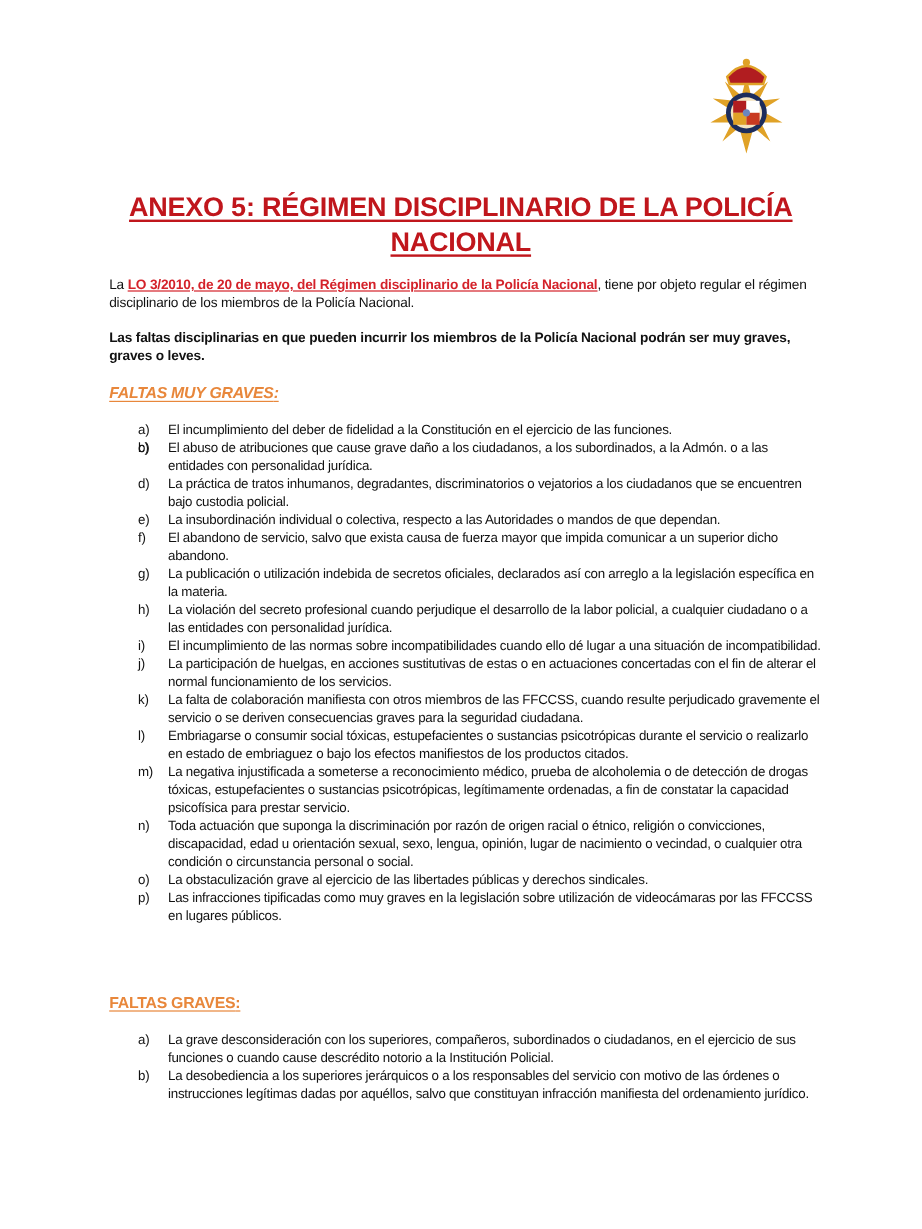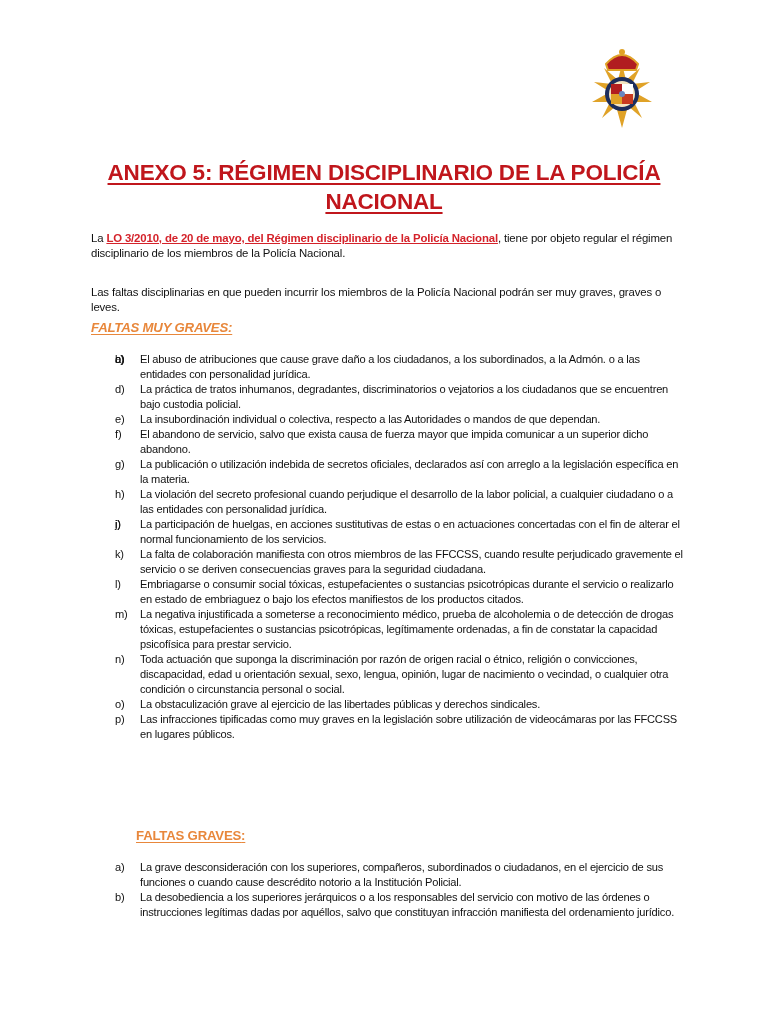--- a/index.html
+++ b/index.html
@@ -37,41 +37,41 @@
   <circle cx="32" cy="48" r="3" fill="#6a86c0"></circle>
 </svg>
 
 <div class="title">
   <span>ANEXO 5: RÉGIMEN DISCIPLINARIO DE LA POLICÍA</span><br>
   <span>NACIONAL</span>
 </div>
 
 <div class="p" style="top:231px;"><span>La </span><span class="link">LO 3/2010, de 20 de mayo, del Régimen disciplinario de la Policía Nacional</span><span>, tiene por objeto regular el régimen disciplinario de los miembros de la Policía Nacional.</span></div>
 
-<div class="p" style="top:285px;">Las faltas disciplinarias en que pueden incurrir los miembros de la Policía Nacional podrán ser muy graves, graves o leves.</div>
+<div class="p" style="top:275px;font-weight:bold;">Las faltas disciplinarias en que pueden incurrir los miembros de la Policía Nacional podrán ser muy graves, graves o leves.</div>
 
 <div class="section" style="top:320px;font-style:italic;"><span>FALTAS MUY GRAVES</span><span class="colon">:</span></div>
 
 <ul class="list" id="list0" style="top:352px;">
-    <li><span class="lbl">a)</span></li>
+    <li><span class="lbl">a)</span><span>El incumplimiento del deber de fidelidad a la Constitución en el ejercicio de las funciones.</span></li>
     <li><span class="lbl">b)</span></li>
     <li><span class="lbl">c)</span><span>El abuso de atribuciones que cause grave daño a los ciudadanos, a los subordinados, a la Admón. o a las entidades con personalidad jurídica.</span></li>
     <li><span class="lbl">d)</span><span>La práctica de tratos inhumanos, degradantes, discriminatorios o vejatorios a los ciudadanos que se encuentren bajo custodia policial.</span></li>
     <li><span class="lbl">e)</span><span>La insubordinación individual o colectiva, respecto a las Autoridades o mandos de que dependan.</span></li>
     <li><span class="lbl">f)</span><span>El abandono de servicio, salvo que exista causa de fuerza mayor que impida comunicar a un superior dicho abandono.</span></li>
     <li><span class="lbl">g)</span><span>La publicación o utilización indebida de secretos oficiales, declarados así con arreglo a la legislación específica en la materia.</span></li>
     <li><span class="lbl">h)</span><span>La violación del secreto profesional cuando perjudique el desarrollo de la labor policial, a cualquier ciudadano o a las entidades con personalidad jurídica.</span></li>
-    <li><span class="lbl">i)</span></li>
+    <li><span class="lbl">i)</span><span>El incumplimiento de las normas sobre incompatibilidades cuando ello dé lugar a una situación de incompatibilidad.</span></li>
     <li><span class="lbl">j)</span><span>La participación de huelgas, en acciones sustitutivas de estas o en actuaciones concertadas con el fin de alterar el normal funcionamiento de los servicios.</span></li>
     <li><span class="lbl">k)</span><span>La falta de colaboración manifiesta con otros miembros de las FFCCSS, cuando resulte perjudicado gravemente el servicio o se deriven consecuencias graves para la seguridad ciudadana.</span></li>
     <li><span class="lbl">l)</span><span>Embriagarse o consumir social tóxicas, estupefacientes o sustancias psicotrópicas durante el servicio o realizarlo en estado de embriaguez o bajo los efectos manifiestos de los productos citados.</span></li>
     <li><span class="lbl">m)</span><span>La negativa injustificada a someterse a reconocimiento médico, prueba de alcoholemia o de detección de drogas tóxicas, estupefacientes o sustancias psicotrópicas, legítimamente ordenadas, a fin de constatar la capacidad psicofísica para prestar servicio.</span></li>
     <li><span class="lbl">n)</span><span>Toda actuación que suponga la discriminación por razón de origen racial o étnico, religión o convicciones, discapacidad, edad u orientación sexual, sexo, lengua, opinión, lugar de nacimiento o vecindad, o cualquier otra condición o circunstancia personal o social.</span></li>
     <li><span class="lbl">o)</span><span>La obstaculización grave al ejercicio de las libertades públicas y derechos sindicales.</span></li>
     <li><span class="lbl">p)</span><span>Las infracciones tipificadas como muy graves en la legislación sobre utilización de videocámaras por las FFCCSS en lugares públicos.</span></li>
   </ul>
 
-<div class="section" style="top:828px;margin-left:45px;"><span>FALTAS GRAVES</span><span class="colon">:</span></div>
+<div class="section" style="top:828px;"><span>FALTAS GRAVES</span><span class="colon">:</span></div>
 
 <ul class="list" id="list1" style="top:860px;">
     <li><span class="lbl">a)</span><span>La grave desconsideración con los superiores, compañeros, subordinados o ciudadanos, en el ejercicio de sus funciones o cuando cause descrédito notorio a la Institución Policial.</span></li>
     <li><span class="lbl">b)</span><span>La desobediencia a los superiores jerárquicos o a los responsables del servicio con motivo de las órdenes o instrucciones legítimas dadas por aquéllos, salvo que constituyan infracción manifiesta del ordenamiento jurídico.</span></li>
   </ul>
 
 </body></html>

